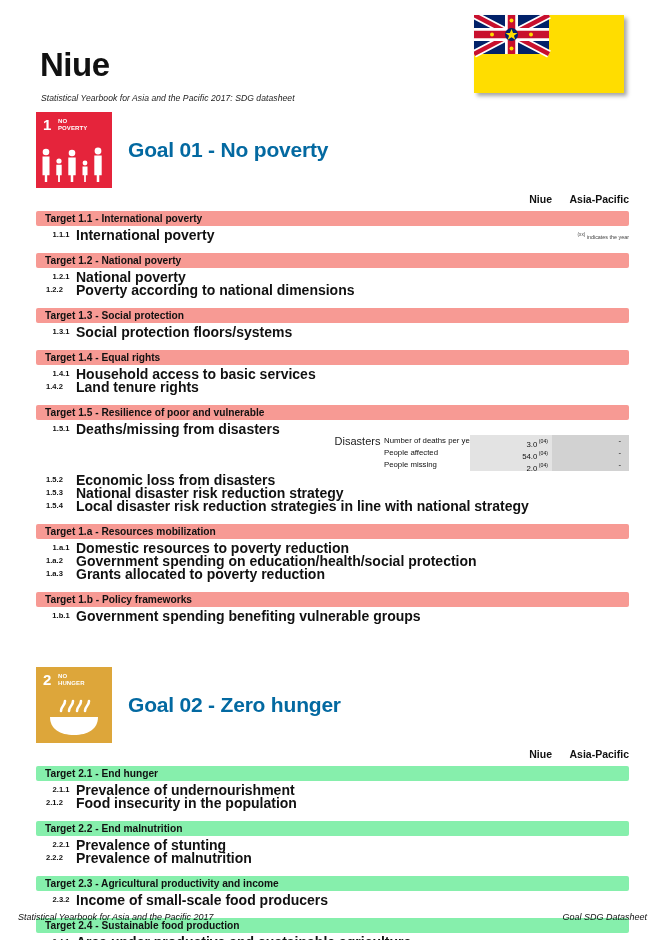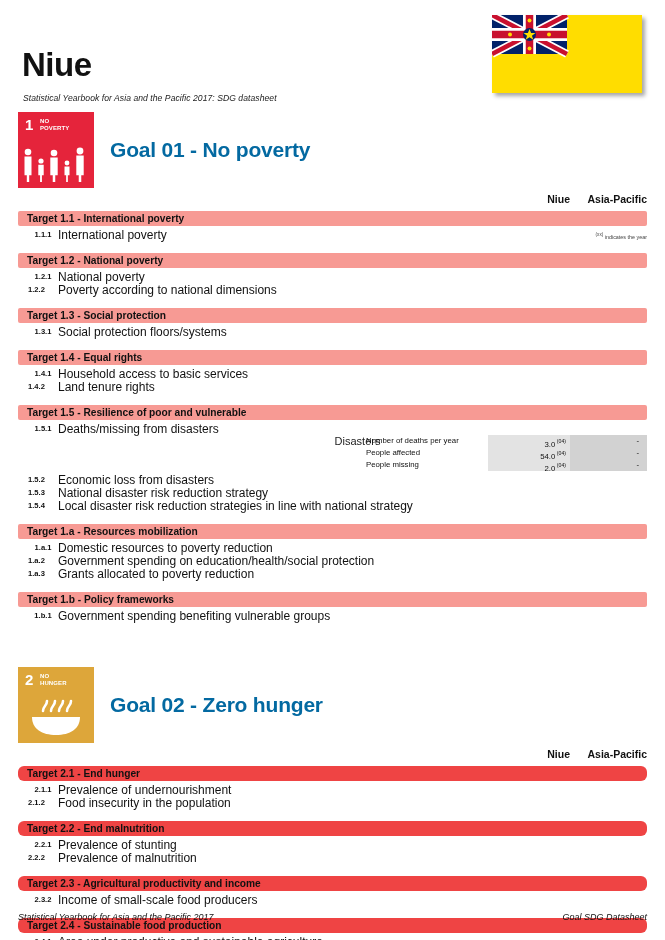--- a/index.html
+++ b/index.html
@@ -11,21 +11,21 @@
     font-family: "Liberation Sans", sans-serif;
     color: #1a1a1a;
     position: relative;
     overflow: hidden;
   }
 
   .page {
     position: relative;
     width: 665px;
     height: 940px;
-    padding: 0 18px;
+    padding: 0 36px;
   }
 
   
   .header {
     position: relative;
     height: 112px;
   }
 
   .country-title {
     position: absolute;
@@ -136,41 +136,41 @@
     margin-top: 3px;
     height: 15px;
     line-height: 15px;
     padding-left: 9px;
     font-size: 10.2px;
     font-weight: bold;
     color: #111;
     border-radius: 2px;
   }
   .target.pink { background: #f79a94; }
-  .target.amber { background: #ef4444; border-radius: 6px; }
+  .target.amber { background: #86efac; }
 
   
   .ind-row {
     position: relative;
     display: flex;
     align-items: flex-start;
     min-height: 12px;
     padding-top: 1px;
   }
   .ind-code {
     flex: 0 0 40px;
     padding-left: 10px;
     font-size: 7.6px;
     font-weight: bold;
     color: #111;
     line-height: 12px;
   }
   .ind-name {
-    font-size: 12px;
-    font-weight: normal;
+    font-size: 14px;
+    font-weight: bold;
     color: #111;
     line-height: 12px;
   }
   .ind-row.first-of-block { margin-top: 2px; text-align: center; }
 
   .note-year {
     position: absolute;
     right: 0;
     top: 1px;
     font-size: 5.4px;

